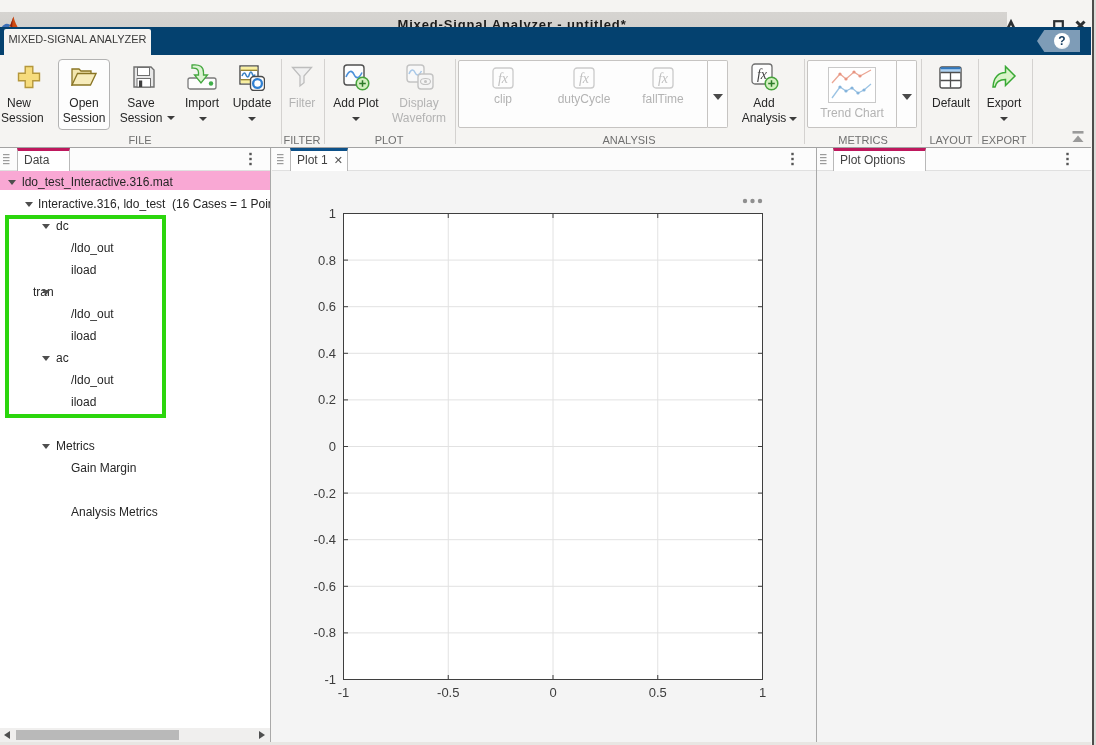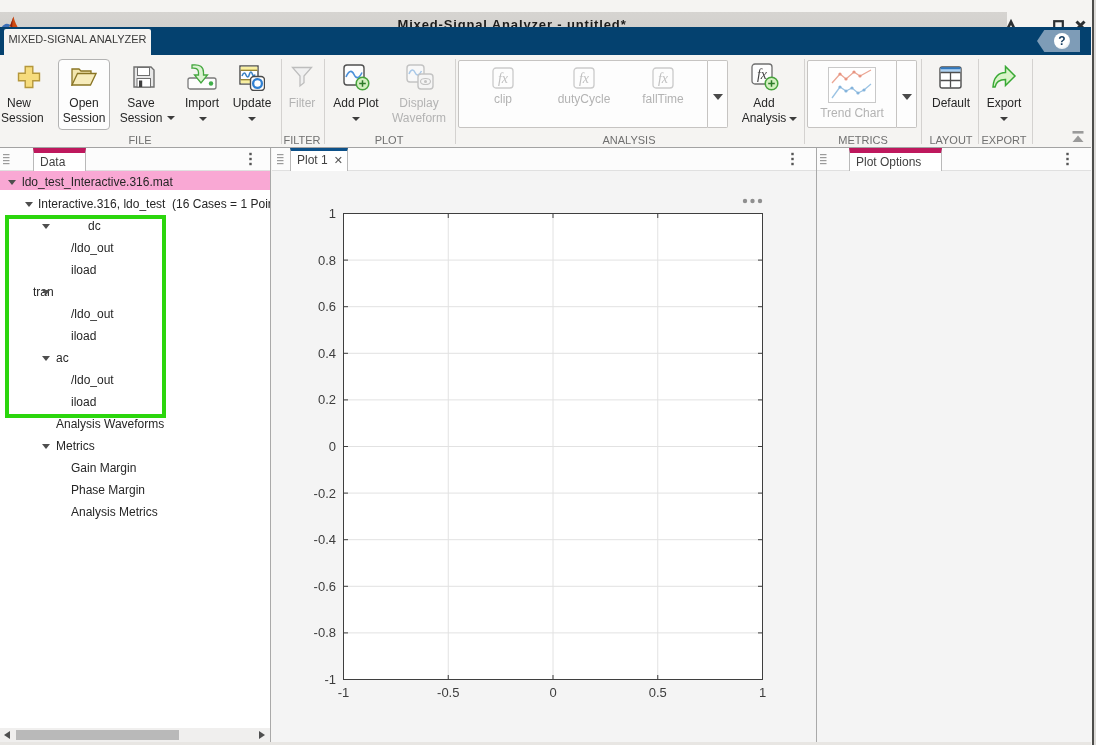--- a/index.html
+++ b/index.html
@@ -26,21 +26,21 @@
   .caret { position:absolute; width:0; height:0; border-left:4px solid transparent;
     border-right:4px solid transparent; border-top:4px solid #3c3c3c; }
   .caret2 { position:absolute; width:0; height:0; border-left:5px solid transparent;
     border-right:5px solid transparent; border-top:6px solid #4a4a4a; }
   .gbox { position:absolute; top:5px; height:68px; background:#fdfdfd; border:1px solid #c6c4c2; }
   
   .phead { position:absolute; top:148px; height:23px; background:#fcfcfc; border-bottom:1px solid #e0e0e0; }
   .tab { position:absolute; top:148px; height:23px; background:#ffffff;
     border:1px solid #b9b9b9; border-bottom:none; font-size:12px; color:#424242;
     text-align:left; padding-left:6px; line-height:19px; white-space:nowrap; }
-  .tab.inactive { border-top:5px solid #be185d;margin-left:16px; }
+  .tab.inactive { border-top:3px solid #be185d; }
   .tab.active { border-top:3px solid #0d5189; }
   .grip { position:absolute; top:154px; width:7px; height:11px; }
   .dots3 { position:absolute; top:152px; width:3px; height:14px; }
   .vborder { position:absolute; top:148px; height:594px; width:1px; background:#a9a9a9; }
   
   .trow { position:absolute; left:0; width:270px; height:22px; line-height:22px;
     font-size:12px; color:#262626; white-space:nowrap; overflow:hidden; }
   .tri { position:absolute; width:0; height:0; border-left:4px solid transparent;
     border-right:4px solid transparent; border-top:5px solid #4e4e4e; }
 </style>
@@ -269,37 +269,35 @@
       <rect x="0.3" y="5.8" width="2.4" height="2.4"></rect>
       <rect x="0.3" y="10.8" width="2.4" height="2.4"></rect>
     </g>
   </svg>
 
   <div class="abs" id="leftpanel" style="left:0;top:171px;width:270px;height:557px;background:#ffffff;overflow:hidden">
     <div class="trow" style="top:0;background:#f9a8d4;height:19px"><span style="padding-left:22px">ldo_test_Interactive.316.mat</span></div>
     <div class="tri" style="left:8px;top:9px"></div>
     <div class="trow" style="top:22px"><span style="padding-left:38px">Interactive.316, ldo_test&nbsp; (16 Cases = 1 Point)</span></div>
     <div class="tri" style="left:25px;top:31px"></div>
-    <div class="trow" style="top:44px"><span style="padding-left:88px">dc</span></div>
+    <div class="trow" style="top:44px"><span style="padding-left:56px">dc</span></div>
     <div class="tri" style="left:42px;top:53px"></div>
     <div class="trow" style="top:66px"><span style="padding-left:71px">/ldo_out</span></div>
     <div class="trow" style="top:88px"><span style="padding-left:71px">iload</span></div>
     <div class="trow" style="top:110px"><span style="padding-left:33px">tran</span></div>
     <div class="tri" style="left:42px;top:119px"></div>
     <div class="trow" style="top:132px"><span style="padding-left:71px">/ldo_out</span></div>
     <div class="trow" style="top:154px"><span style="padding-left:71px">iload</span></div>
     <div class="trow" style="top:176px"><span style="padding-left:56px">ac</span></div>
     <div class="tri" style="left:42px;top:185px"></div>
     <div class="trow" style="top:198px"><span style="padding-left:71px">/ldo_out</span></div>
     <div class="trow" style="top:220px"><span style="padding-left:71px">iload</span></div>
-    <div class="trow" style="top:242px"><span style="padding-left:56px">Analysis Waveforms</span></div>
     <div class="trow" style="top:264px"><span style="padding-left:56px">Metrics</span></div>
     <div class="tri" style="left:42px;top:273px"></div>
     <div class="trow" style="top:286px"><span style="padding-left:71px">Gain Margin</span></div>
-    <div class="trow" style="top:308px"><span style="padding-left:71px">Phase Margin</span></div>
     <div class="trow" style="top:330px"><span style="padding-left:71px">Analysis Metrics</span></div>
     <div class="abs" style="left:5px;top:44px;width:161px;height:203px;border:4px solid #2bd60d"></div>
   </div>
 
   <div class="abs" style="left:0;top:728px;width:270px;height:14px;background:#f0efee">
     <div class="abs" style="left:16px;top:2px;width:163px;height:10px;background:#b9b9b9"></div>
     <div class="abs" style="left:4px;top:3px;width:0;height:0;border-top:4px solid transparent;border-bottom:4px solid transparent;border-right:6px solid #4f4f4f"></div>
     <div class="abs" style="left:259px;top:3px;width:0;height:0;border-top:4px solid transparent;border-bottom:4px solid transparent;border-left:6px solid #4f4f4f"></div>
   </div>
   <div class="vborder" style="left:270px"></div>

